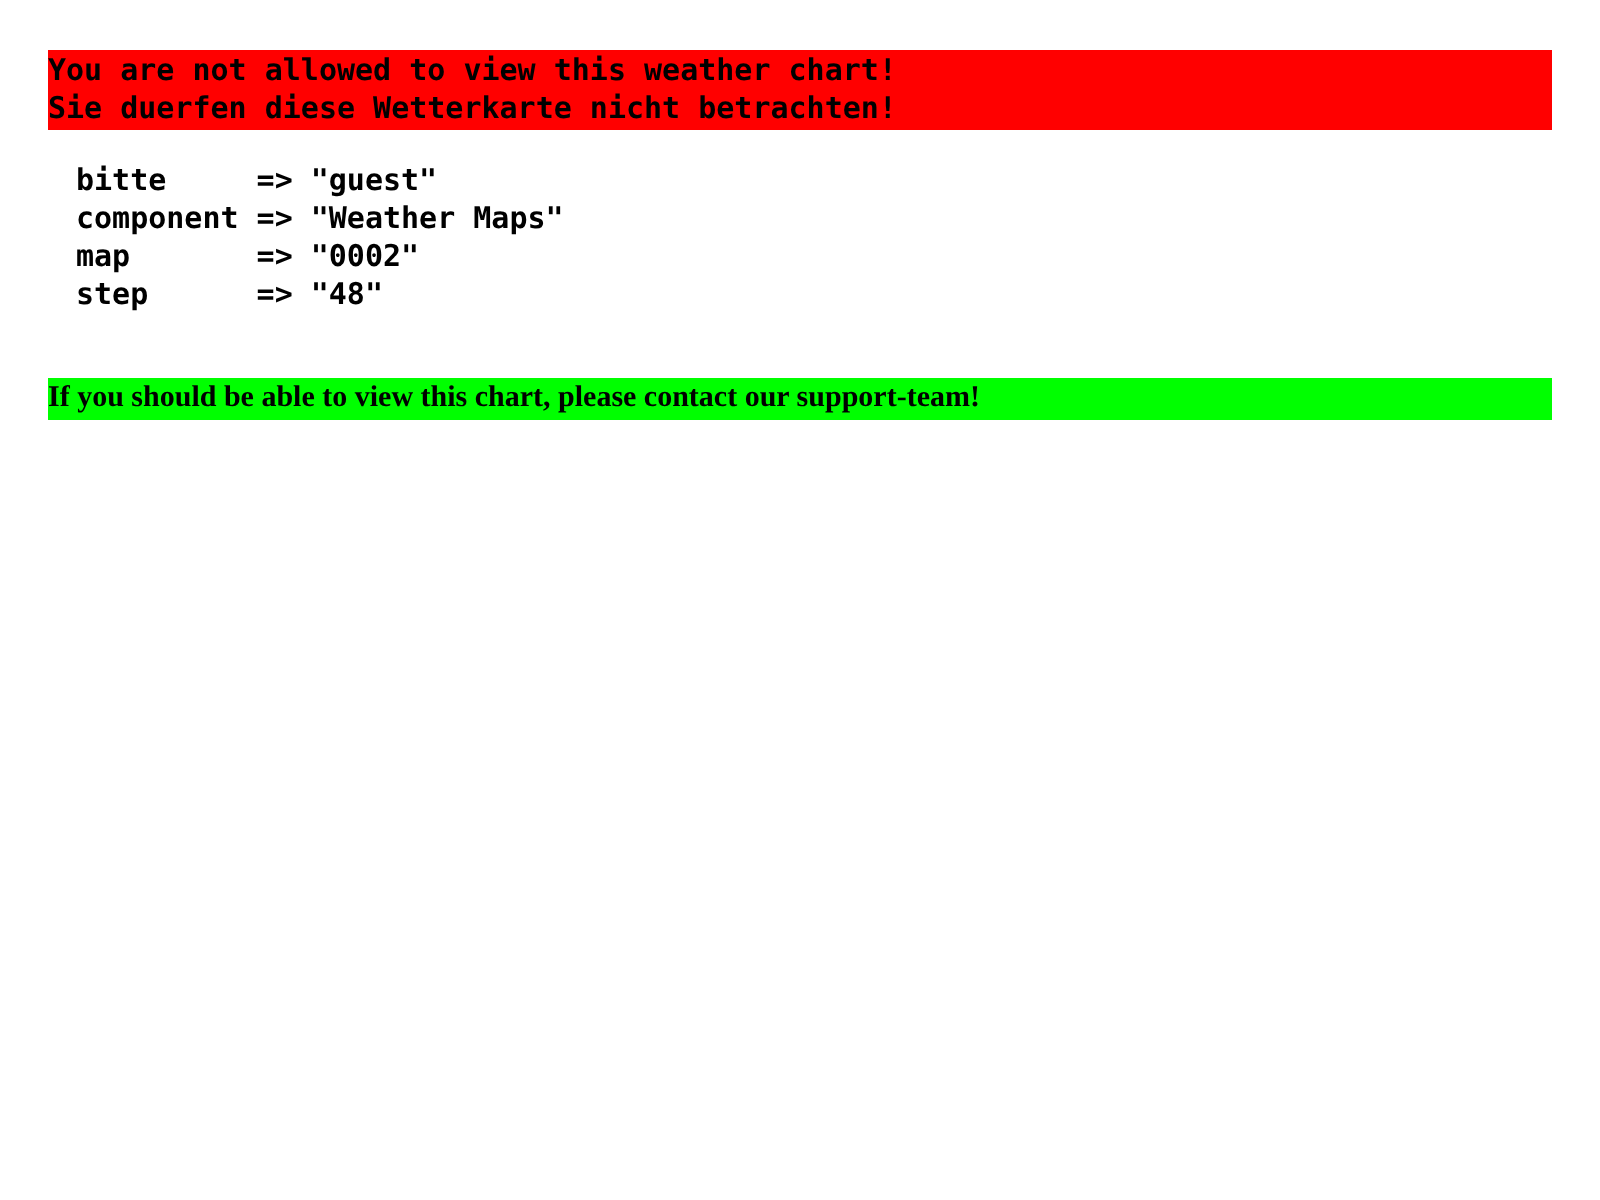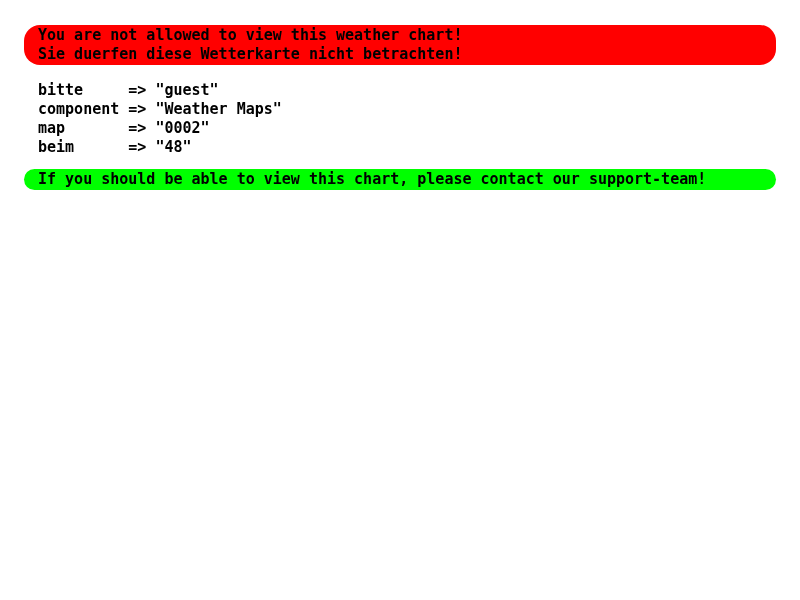--- a/index.html
+++ b/index.html
@@ -11,22 +11,21 @@
     font-weight: bold;
     font-size: 15px;
     line-height: 19px;
     color: #000000;
     overflow: hidden;
   }
   .page {
     margin: 25px 24px 0 24px;
   }
   .banner {
-    padding: 1px 14px;
-    border-radius: 16px;
+    padding: 1px 0;
   }
   .banner div {
     white-space: pre;
   }
   .details {
     margin: 16px 0 0 14px;
   }
   .detail-row {
     white-space: pre;
   }
@@ -34,21 +33,22 @@
     display: inline-block;
     width: 10ch;
   }
   .detail-arrow {
     display: inline-block;
   }
   .detail-value {
     margin-left: 1ch;
   }
   .info-banner {
-    margin-top: 12px;
+    margin-top: 32px;
+    font-family: Liberation Serif, serif;
   }
   .footer {
     margin: 11px 0 0 0;
     padding: 0 14px;
     display: flex;
     justify-content: space-between;
     white-space: pre;
   }
 </style>
 </head>
@@ -58,21 +58,21 @@
 
   <div class="banner" style="background-color: rgb(255, 0, 0);">
     <div>You are not allowed to view this weather chart!</div>
     <div>Sie duerfen diese Wetterkarte nicht betrachten!</div>
   </div>
 
   <div class="details">
     <div class="detail-row"><span class="detail-key">bitte</span><span class="detail-arrow">=&gt;</span><span class="detail-value">"guest"</span></div>
     <div class="detail-row"><span class="detail-key">component</span><span class="detail-arrow">=&gt;</span><span class="detail-value">"Weather Maps"</span></div>
     <div class="detail-row"><span class="detail-key">map</span><span class="detail-arrow">=&gt;</span><span class="detail-value">"0002"</span></div>
-    <div class="detail-row"><span class="detail-key">beim</span><span class="detail-arrow">=&gt;</span><span class="detail-value">"48"</span></div>
+    <div class="detail-row"><span class="detail-key">step</span><span class="detail-arrow">=&gt;</span><span class="detail-value">"48"</span></div>
   </div>
 
   <div class="banner info-banner" style="background-color: rgb(0, 255, 0);">
     <div>If you should be able to view this chart, please contact our support-team!</div>
   </div>
 
 
 </div>
 
 </body></html>

